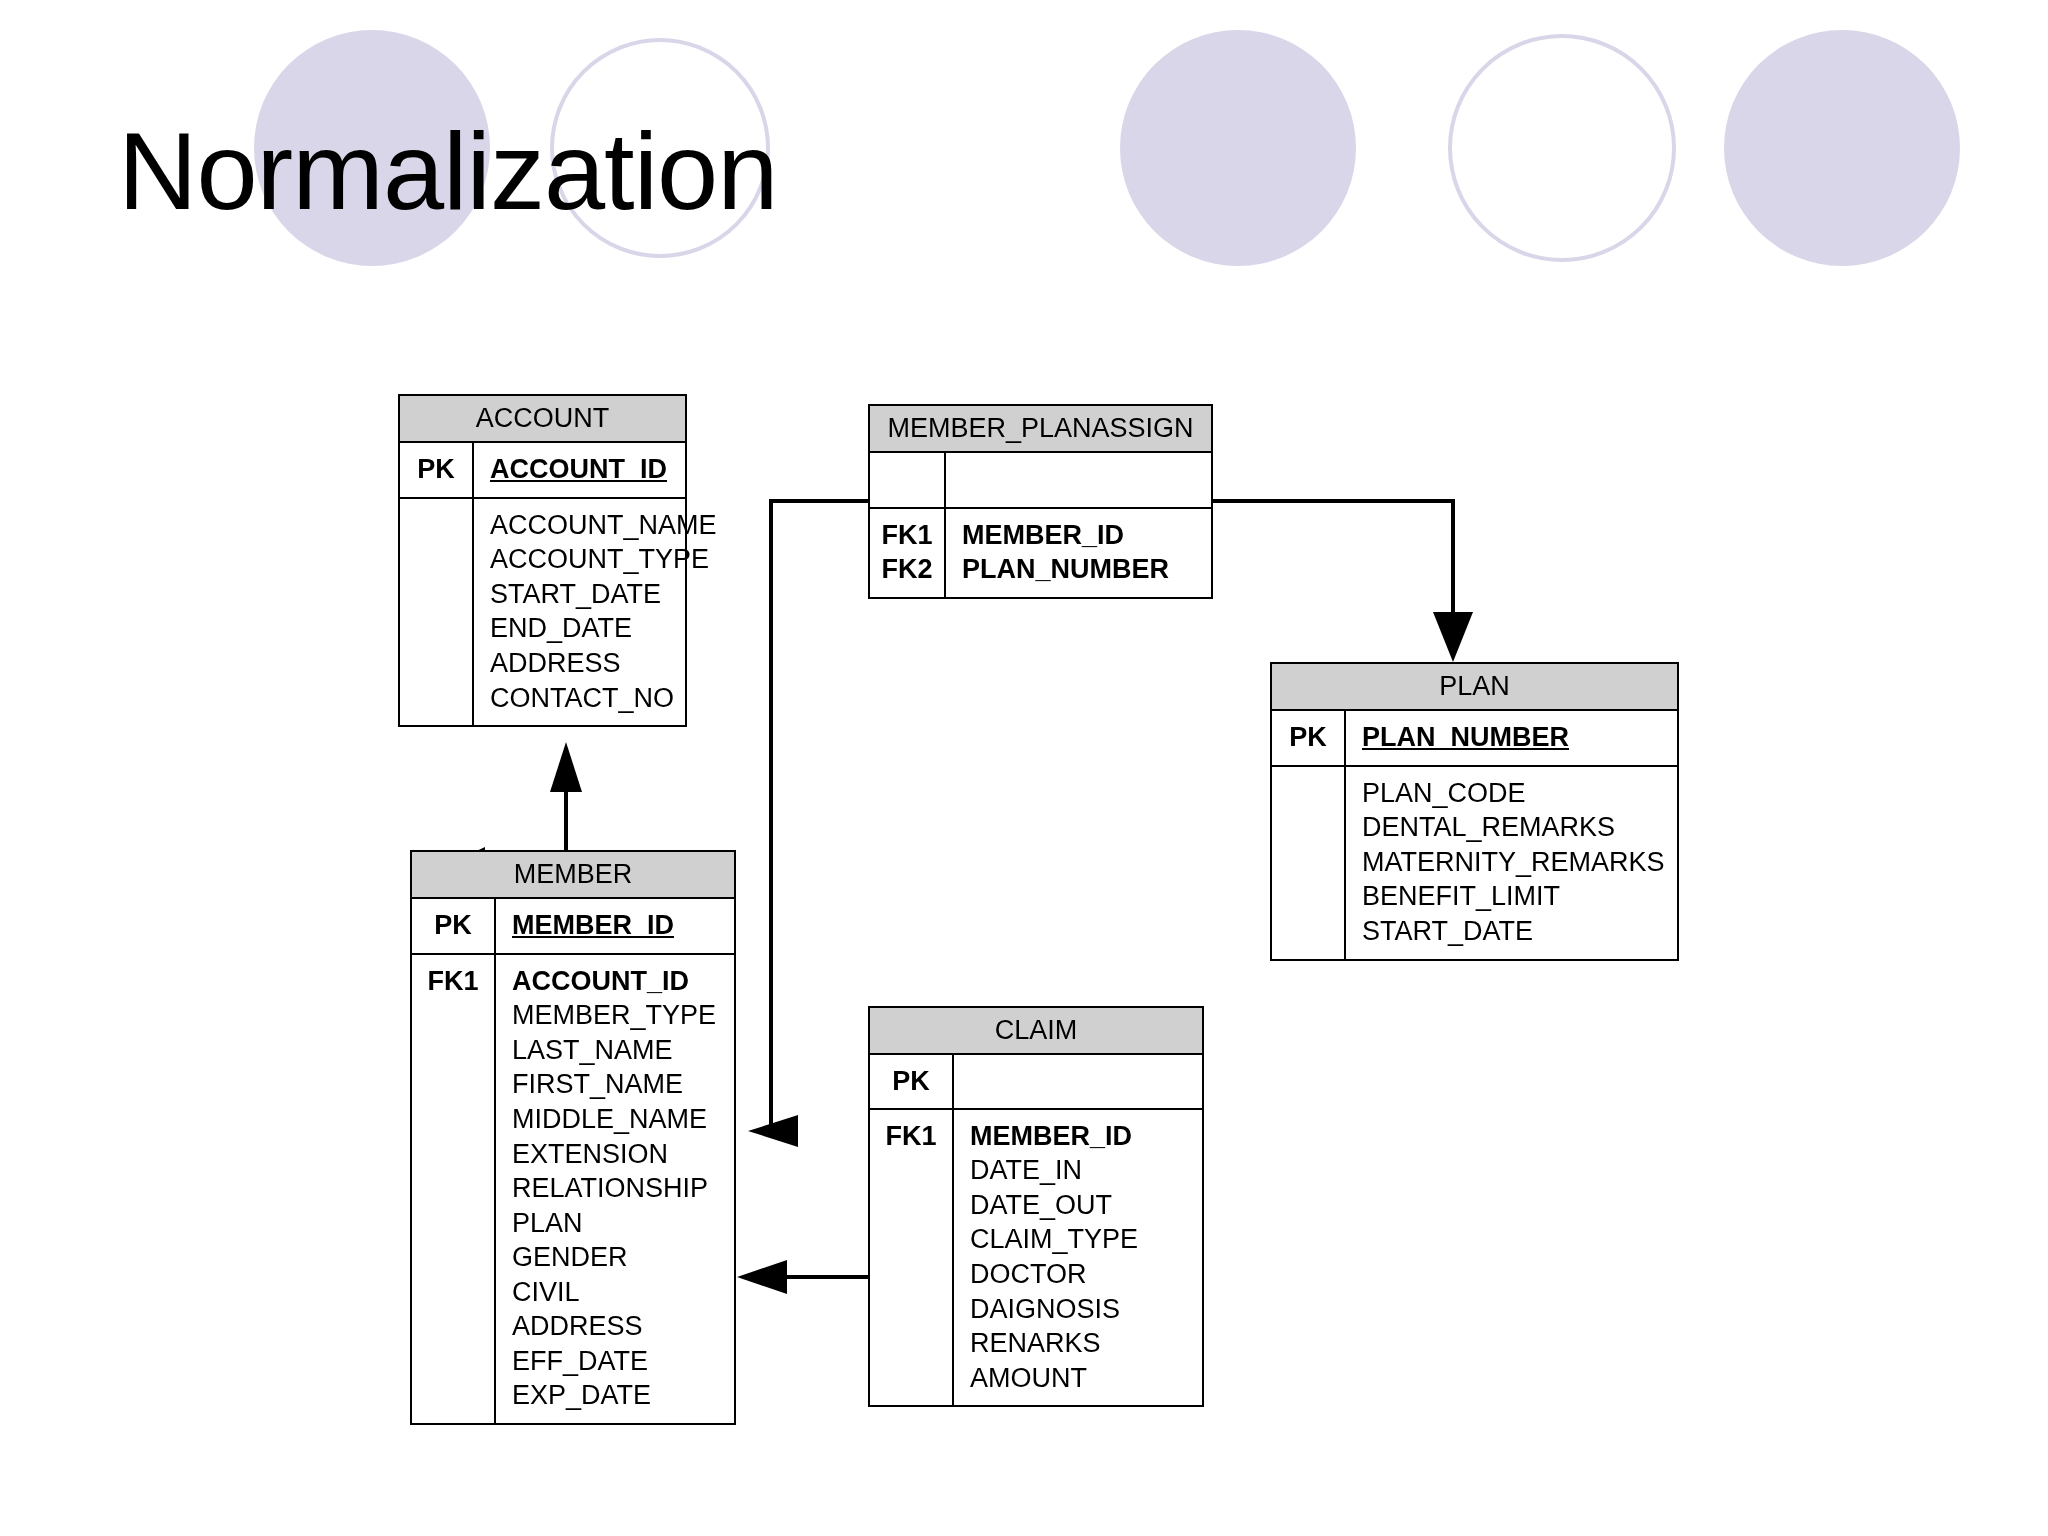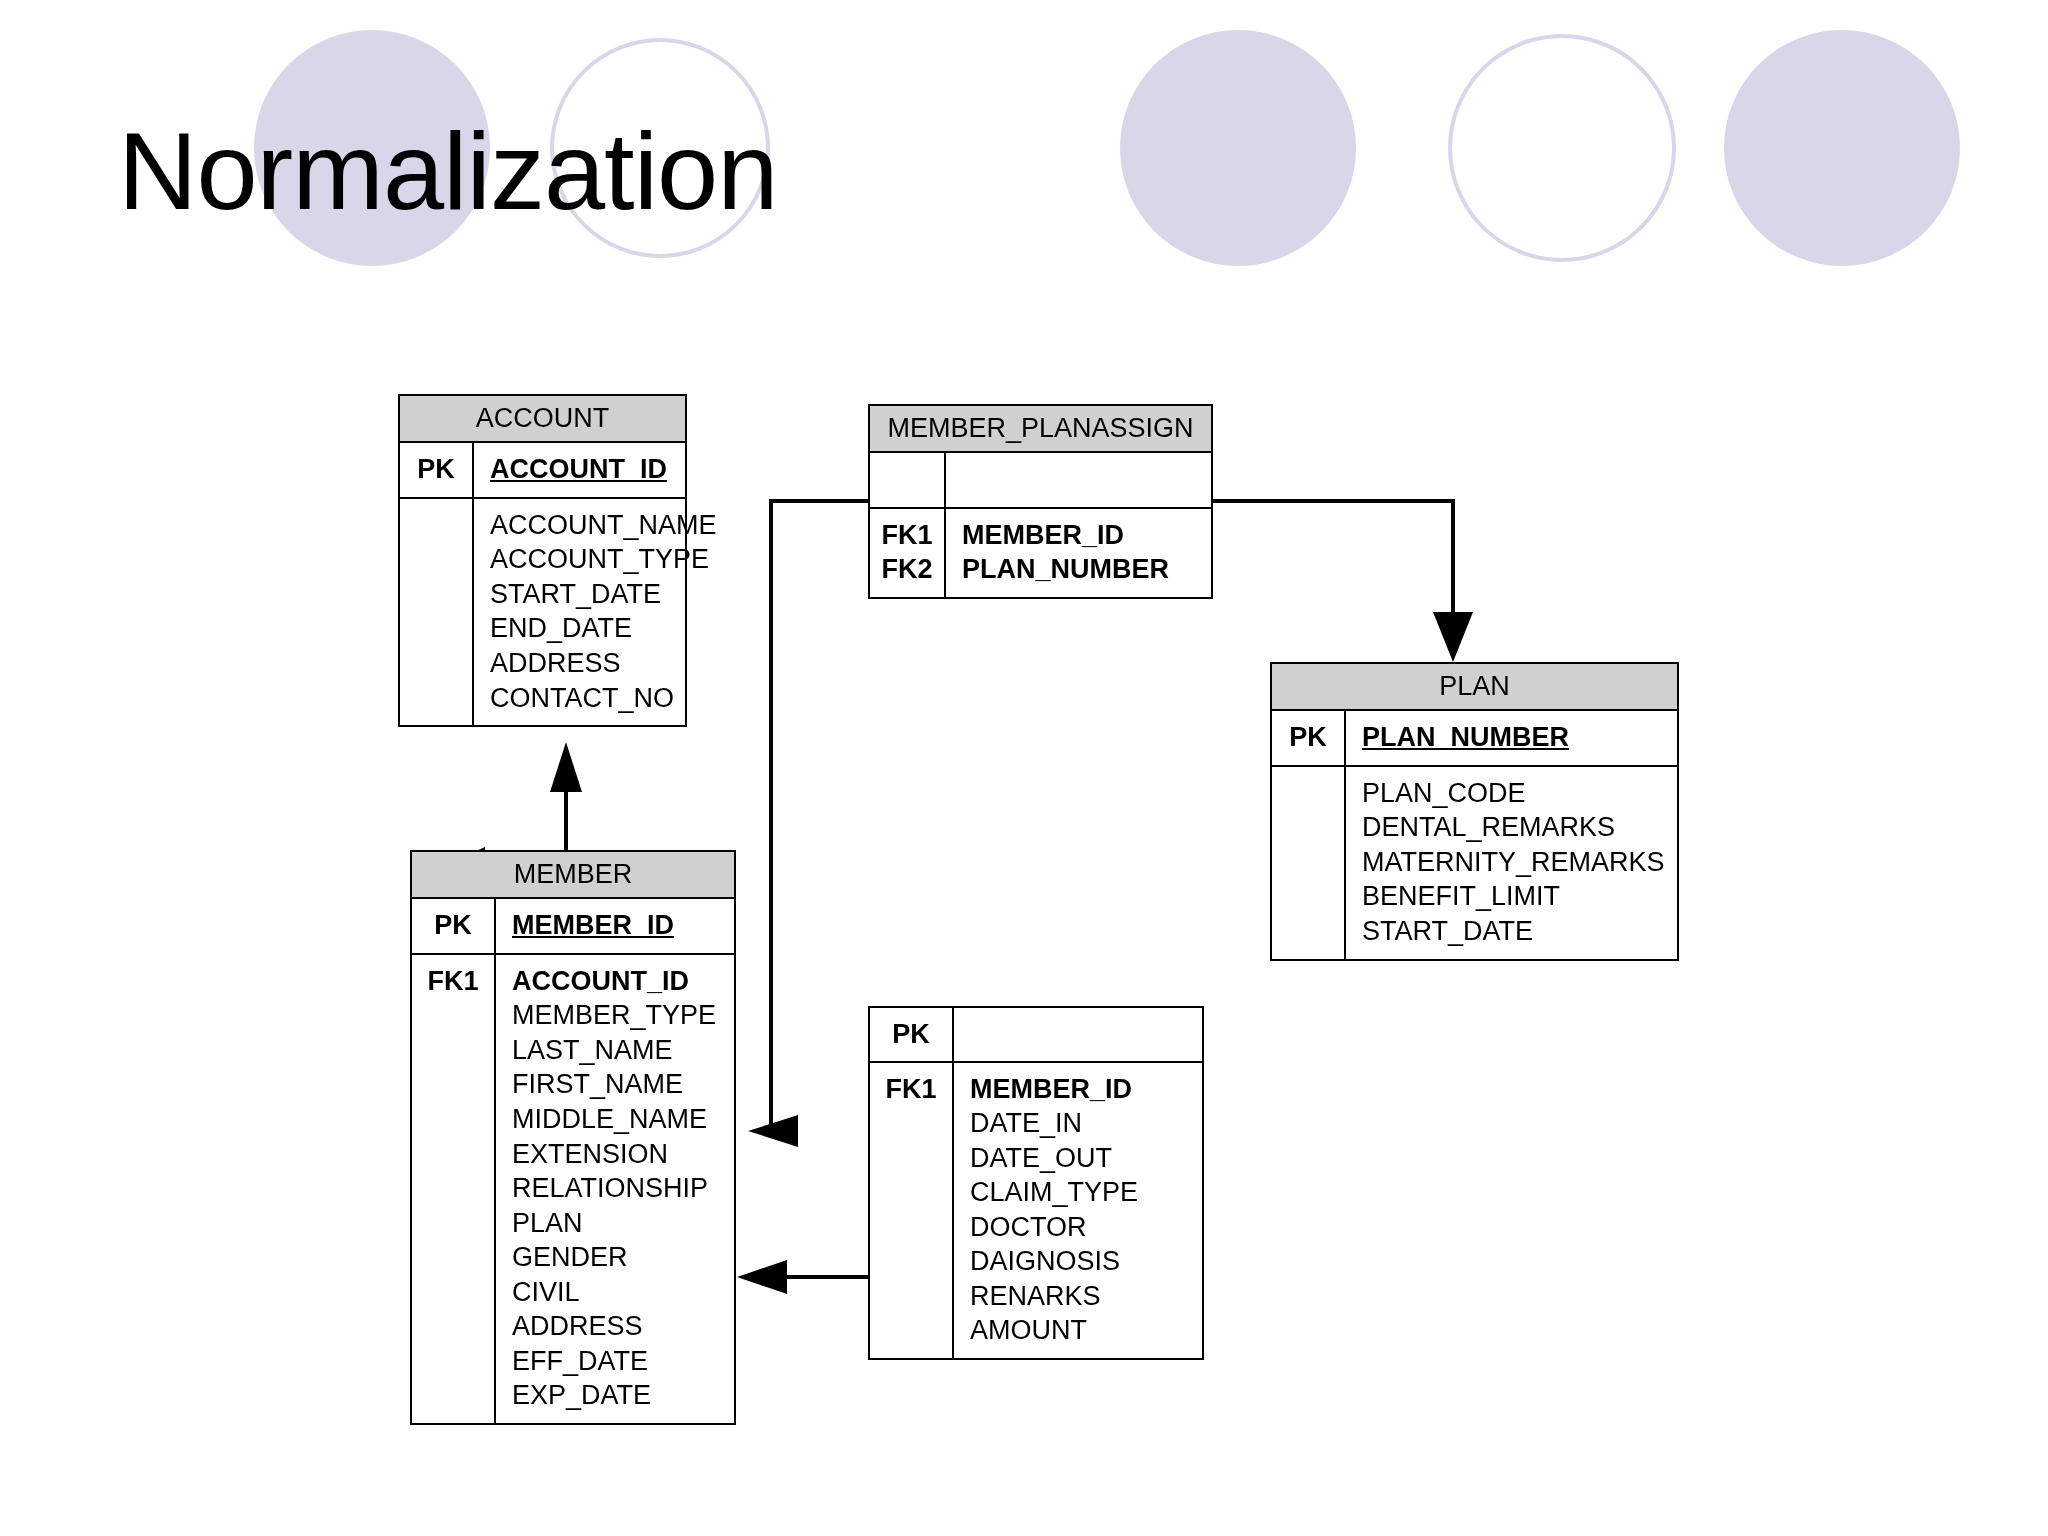--- a/index.html
+++ b/index.html
@@ -258,20 +258,21 @@
           <div class="attr">CIVIL</div>
           <div class="attr">ADDRESS</div>
           <div class="attr">EFF_DATE</div>
           <div class="attr">EXP_DATE</div>
         </div>
       </div>
     </div>
   </div>
 
   <div class="entity" style="left:868px; top:1006px; width:336px;">
+    <div class="entity-header">CLAIM</div>
     <div class="entity-body">
       <div class="sect divider">
         <div class="keycol" style="width:84px;">
           <div class="keyrow">PK</div>
         </div>
       </div>
       <div class="sect">
         <div class="keycol" style="width:84px;">
           <div class="keyrow">FK1</div>
         </div>

